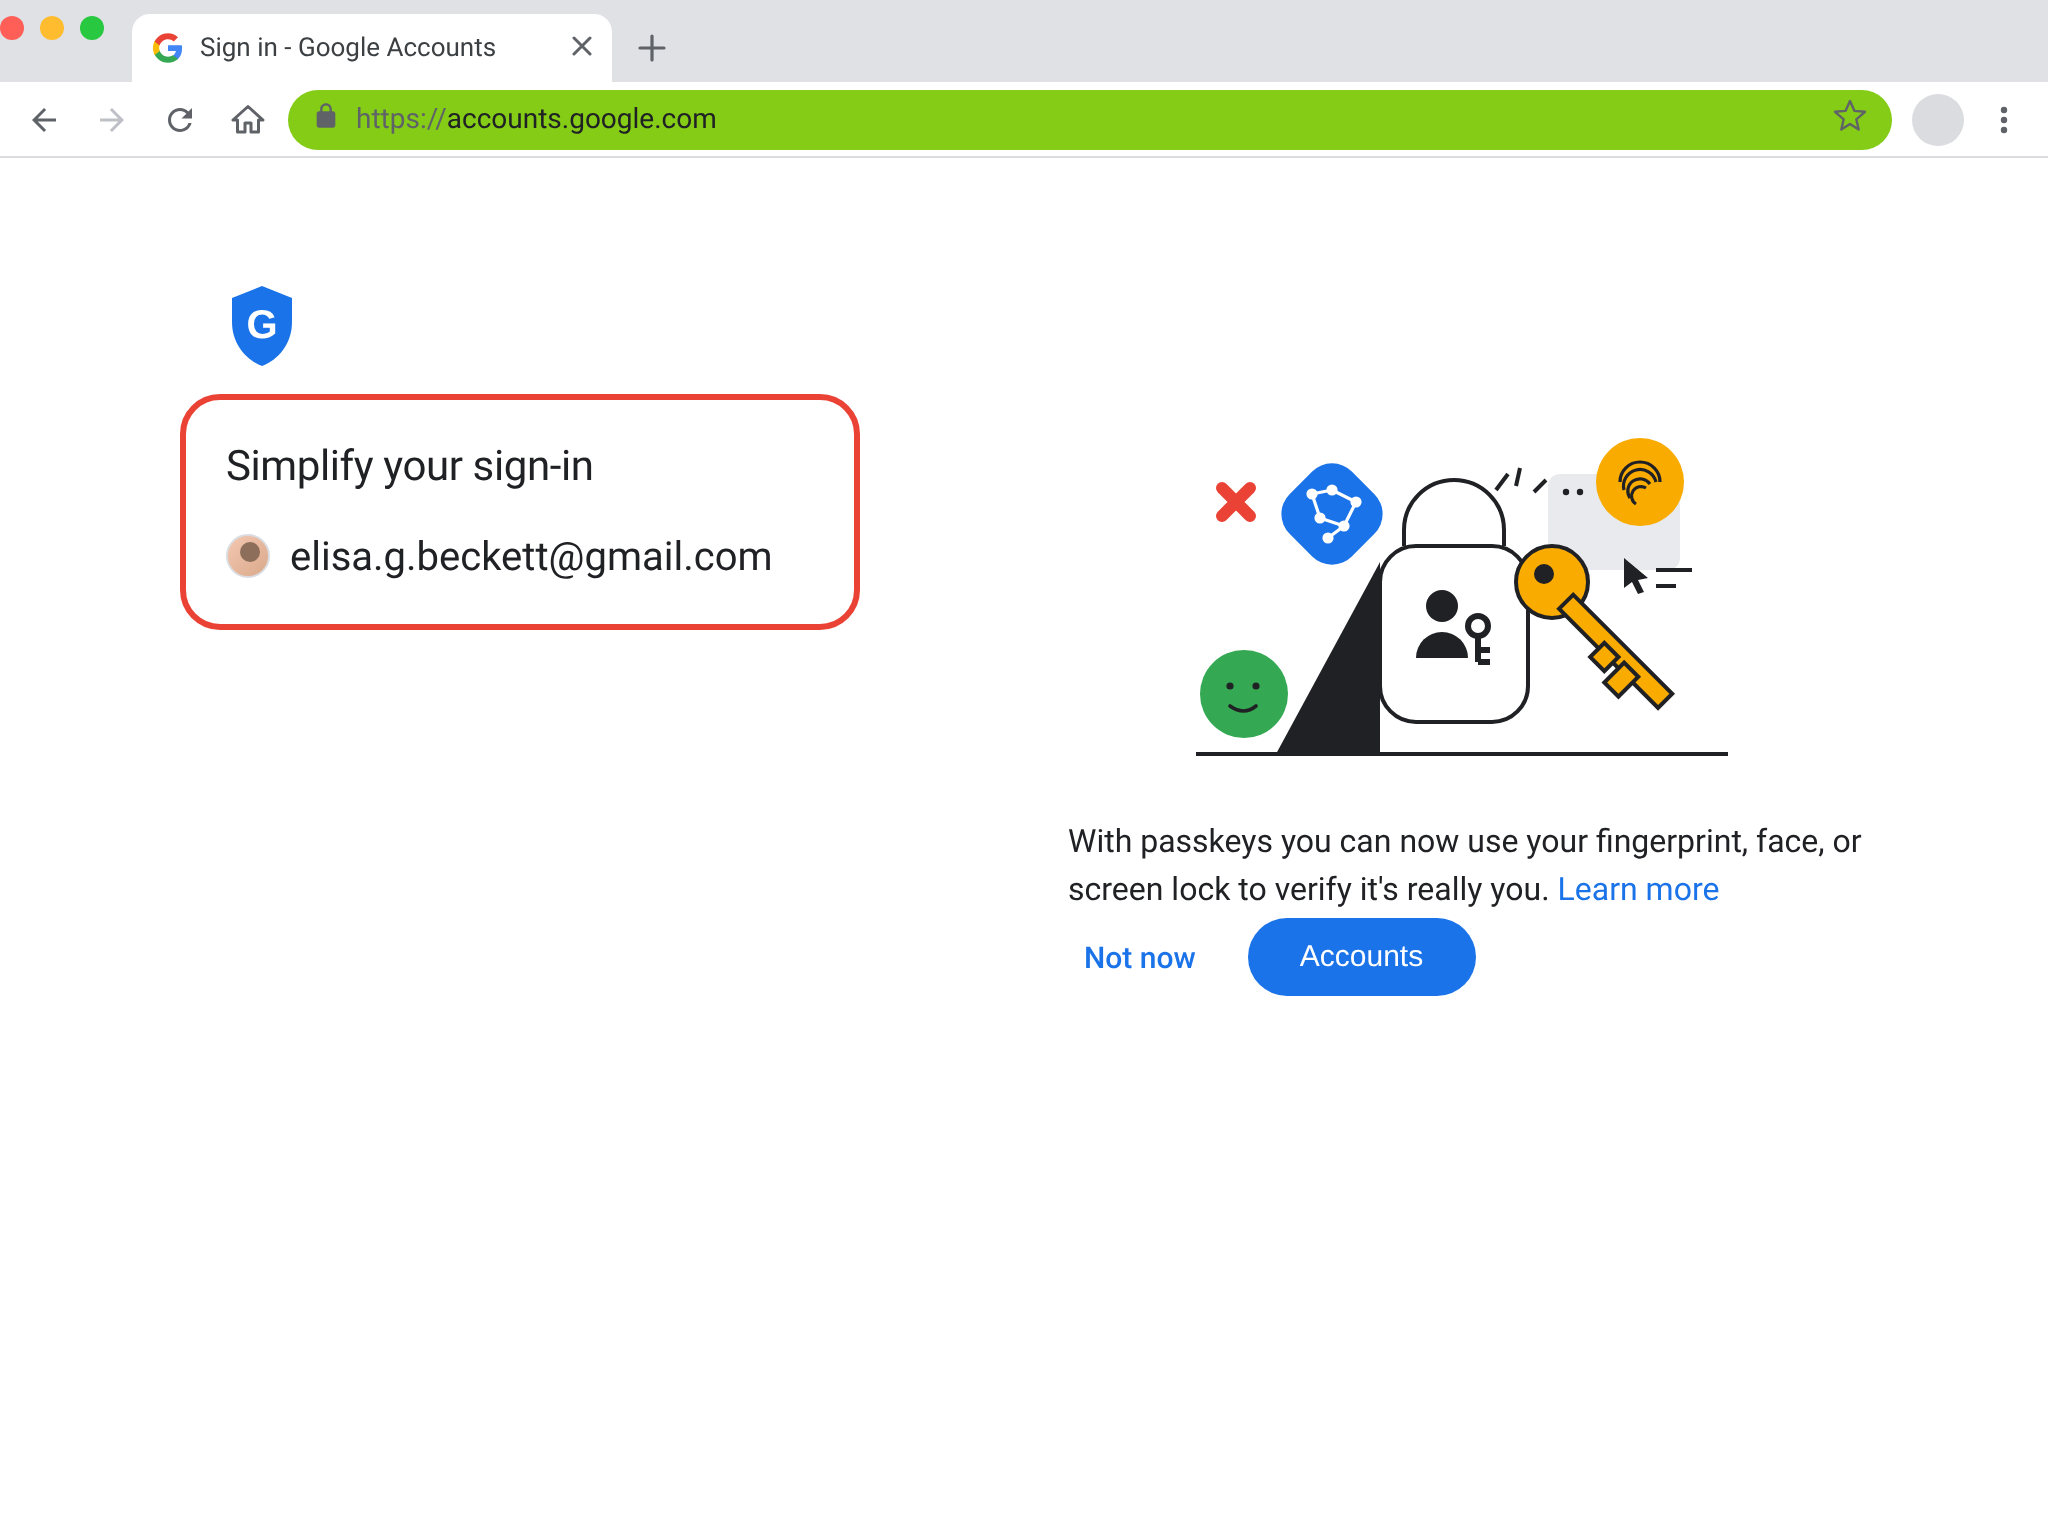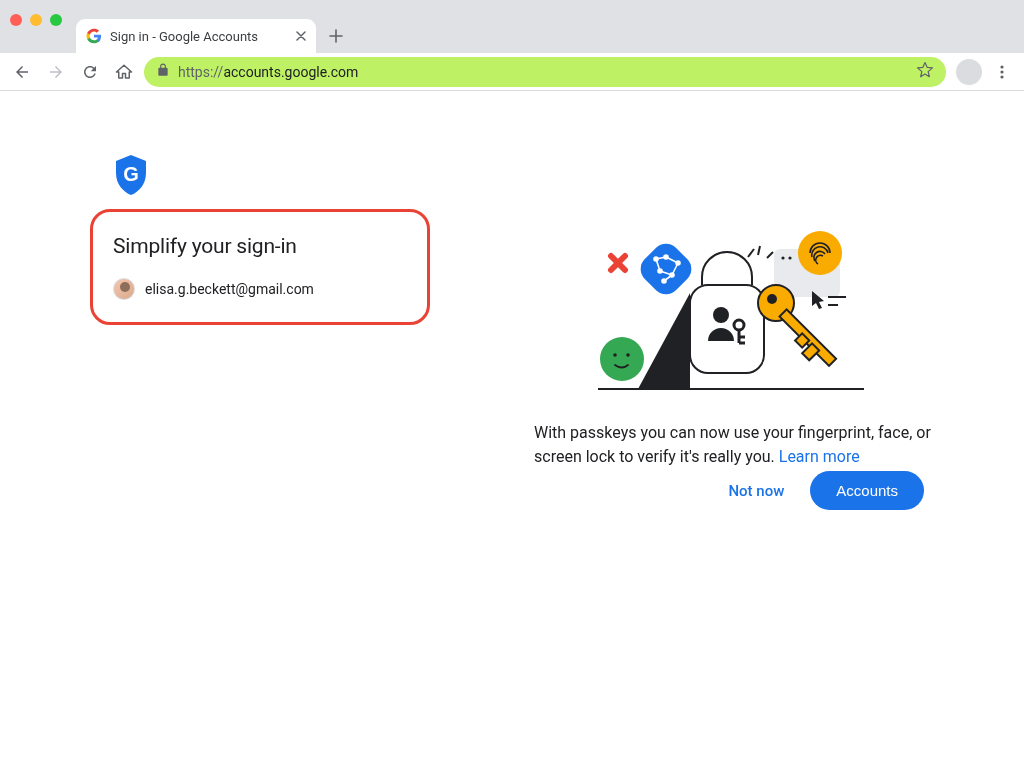--- a/index.html
+++ b/index.html
@@ -6,24 +6,23 @@
   body {
     font-family: 'Google Sans', Roboto, Arial, sans-serif;
     background: #fff;
     width: 1024px;
     height: 768px;
     overflow: hidden;
   }
   
   .chrome-bar {
     background: #dfe1e5;
-    height: 53px;
+    height: 41px;
     display: flex;
     align-items: flex-end;
-    padding-left: 10px;
   }
   .traffic-lights {
     display: flex;
     gap: 8px;
     align-items: center;
     height: 100%;
     padding-bottom: 14px;
     padding-right: 14px;
   }
   .traffic-light {
@@ -72,21 +71,21 @@
   .tb-btn {
     width: 28px; height: 28px;
     display: flex; align-items: center; justify-content: center;
     border-radius: 50%;
     color: #5f6368;
     cursor: pointer;
   }
   .tb-btn.disabled { color: #bdc1c6; cursor: default; }
   .addr-bar {
     flex: 1;
-    background: #bef264;
+    background: #84cc16;
     border-radius: 16px;
     height: 30px;
     display: flex;
     align-items: center;
     padding: 0 12px;
     gap: 8px;
     font-size: 14px;
     color: #202124;
   }
   .addr-bar .lock { color: #5f6368; }
@@ -148,21 +147,21 @@
     overflow: hidden;
   }
   .avatar::after{
     content:"";
     position:absolute;
     width:10px;height:10px;border-radius:50%;
     background:#8d6e5a;
     left:6px;top:3px;
   }
   .email-text {
-    font-size: 14px;
+    font-size: 20px;
     color: #202124;
   }
 
   .illustration {
     position: absolute;
     left: 598px;
     top: 140px;
     width: 280px;
     height: 160px;
   }
@@ -182,21 +181,20 @@
     text-decoration: none;
     cursor: pointer;
   }
 
   .btn-row {
     position: absolute;
     left: 534px;
     top: 380px;
     width: 390px;
     display: flex;
-    justify-content: flex-end;
     gap: 18px;
     align-items: center;
   }
   .btn-text {
     color: #1a73e8;
     font-size: 15px;
     font-weight: 500;
     cursor: pointer;
     padding: 10px 8px;
   }

